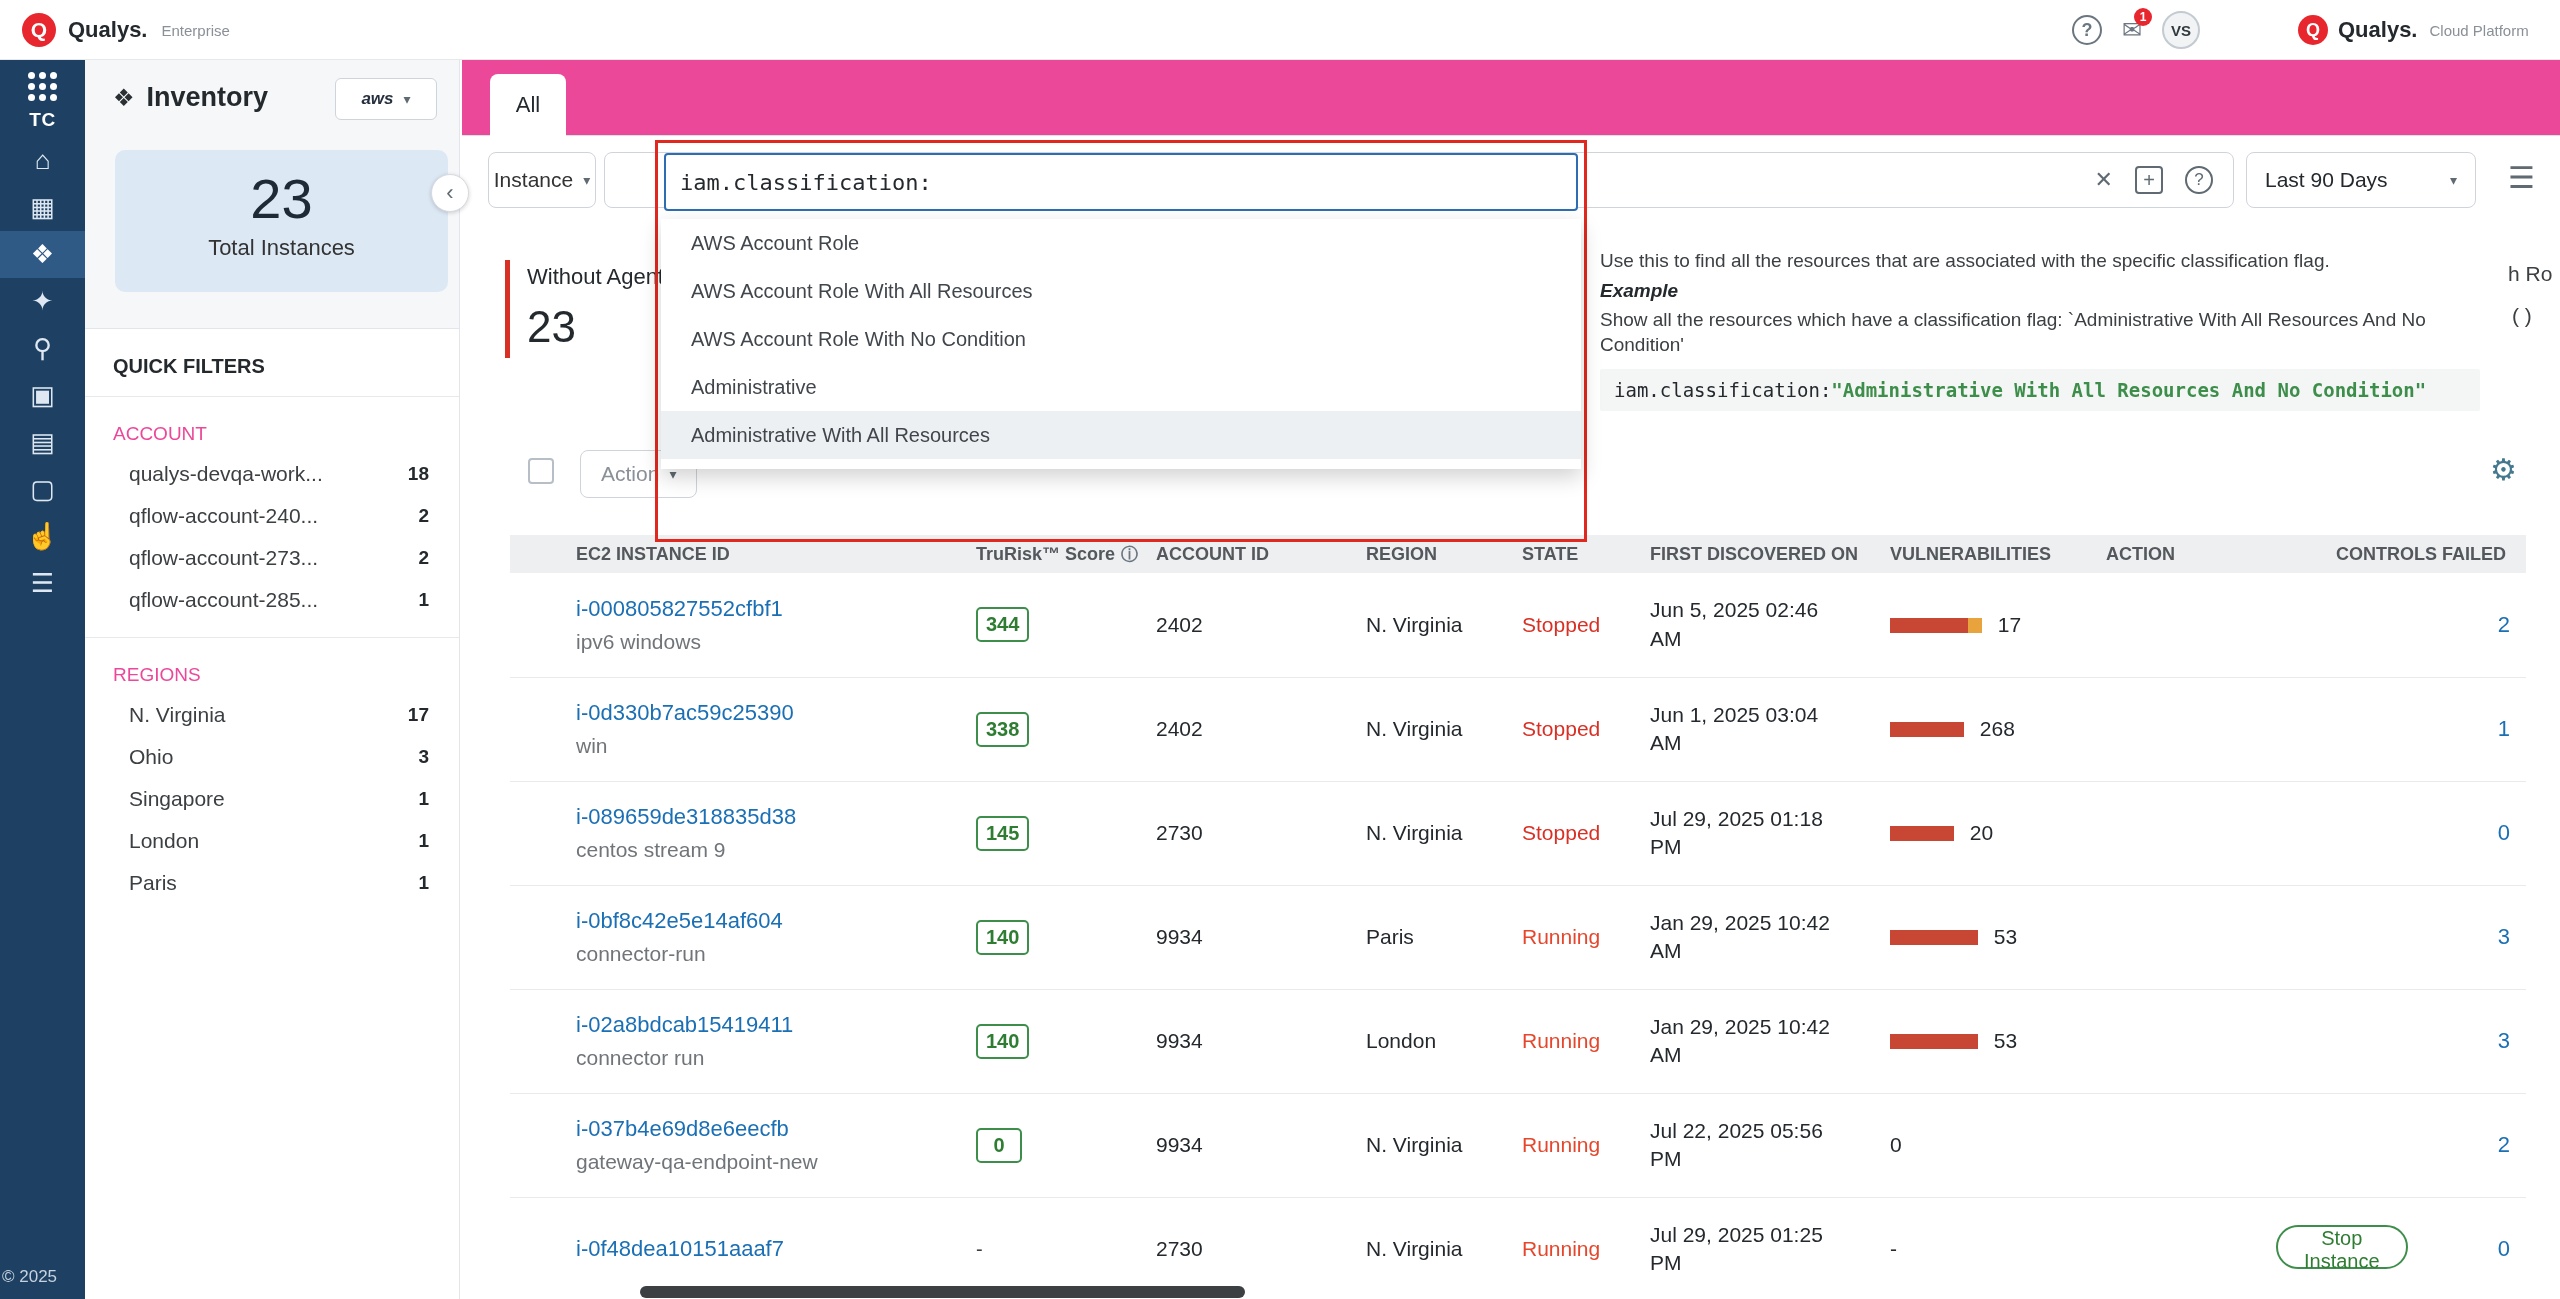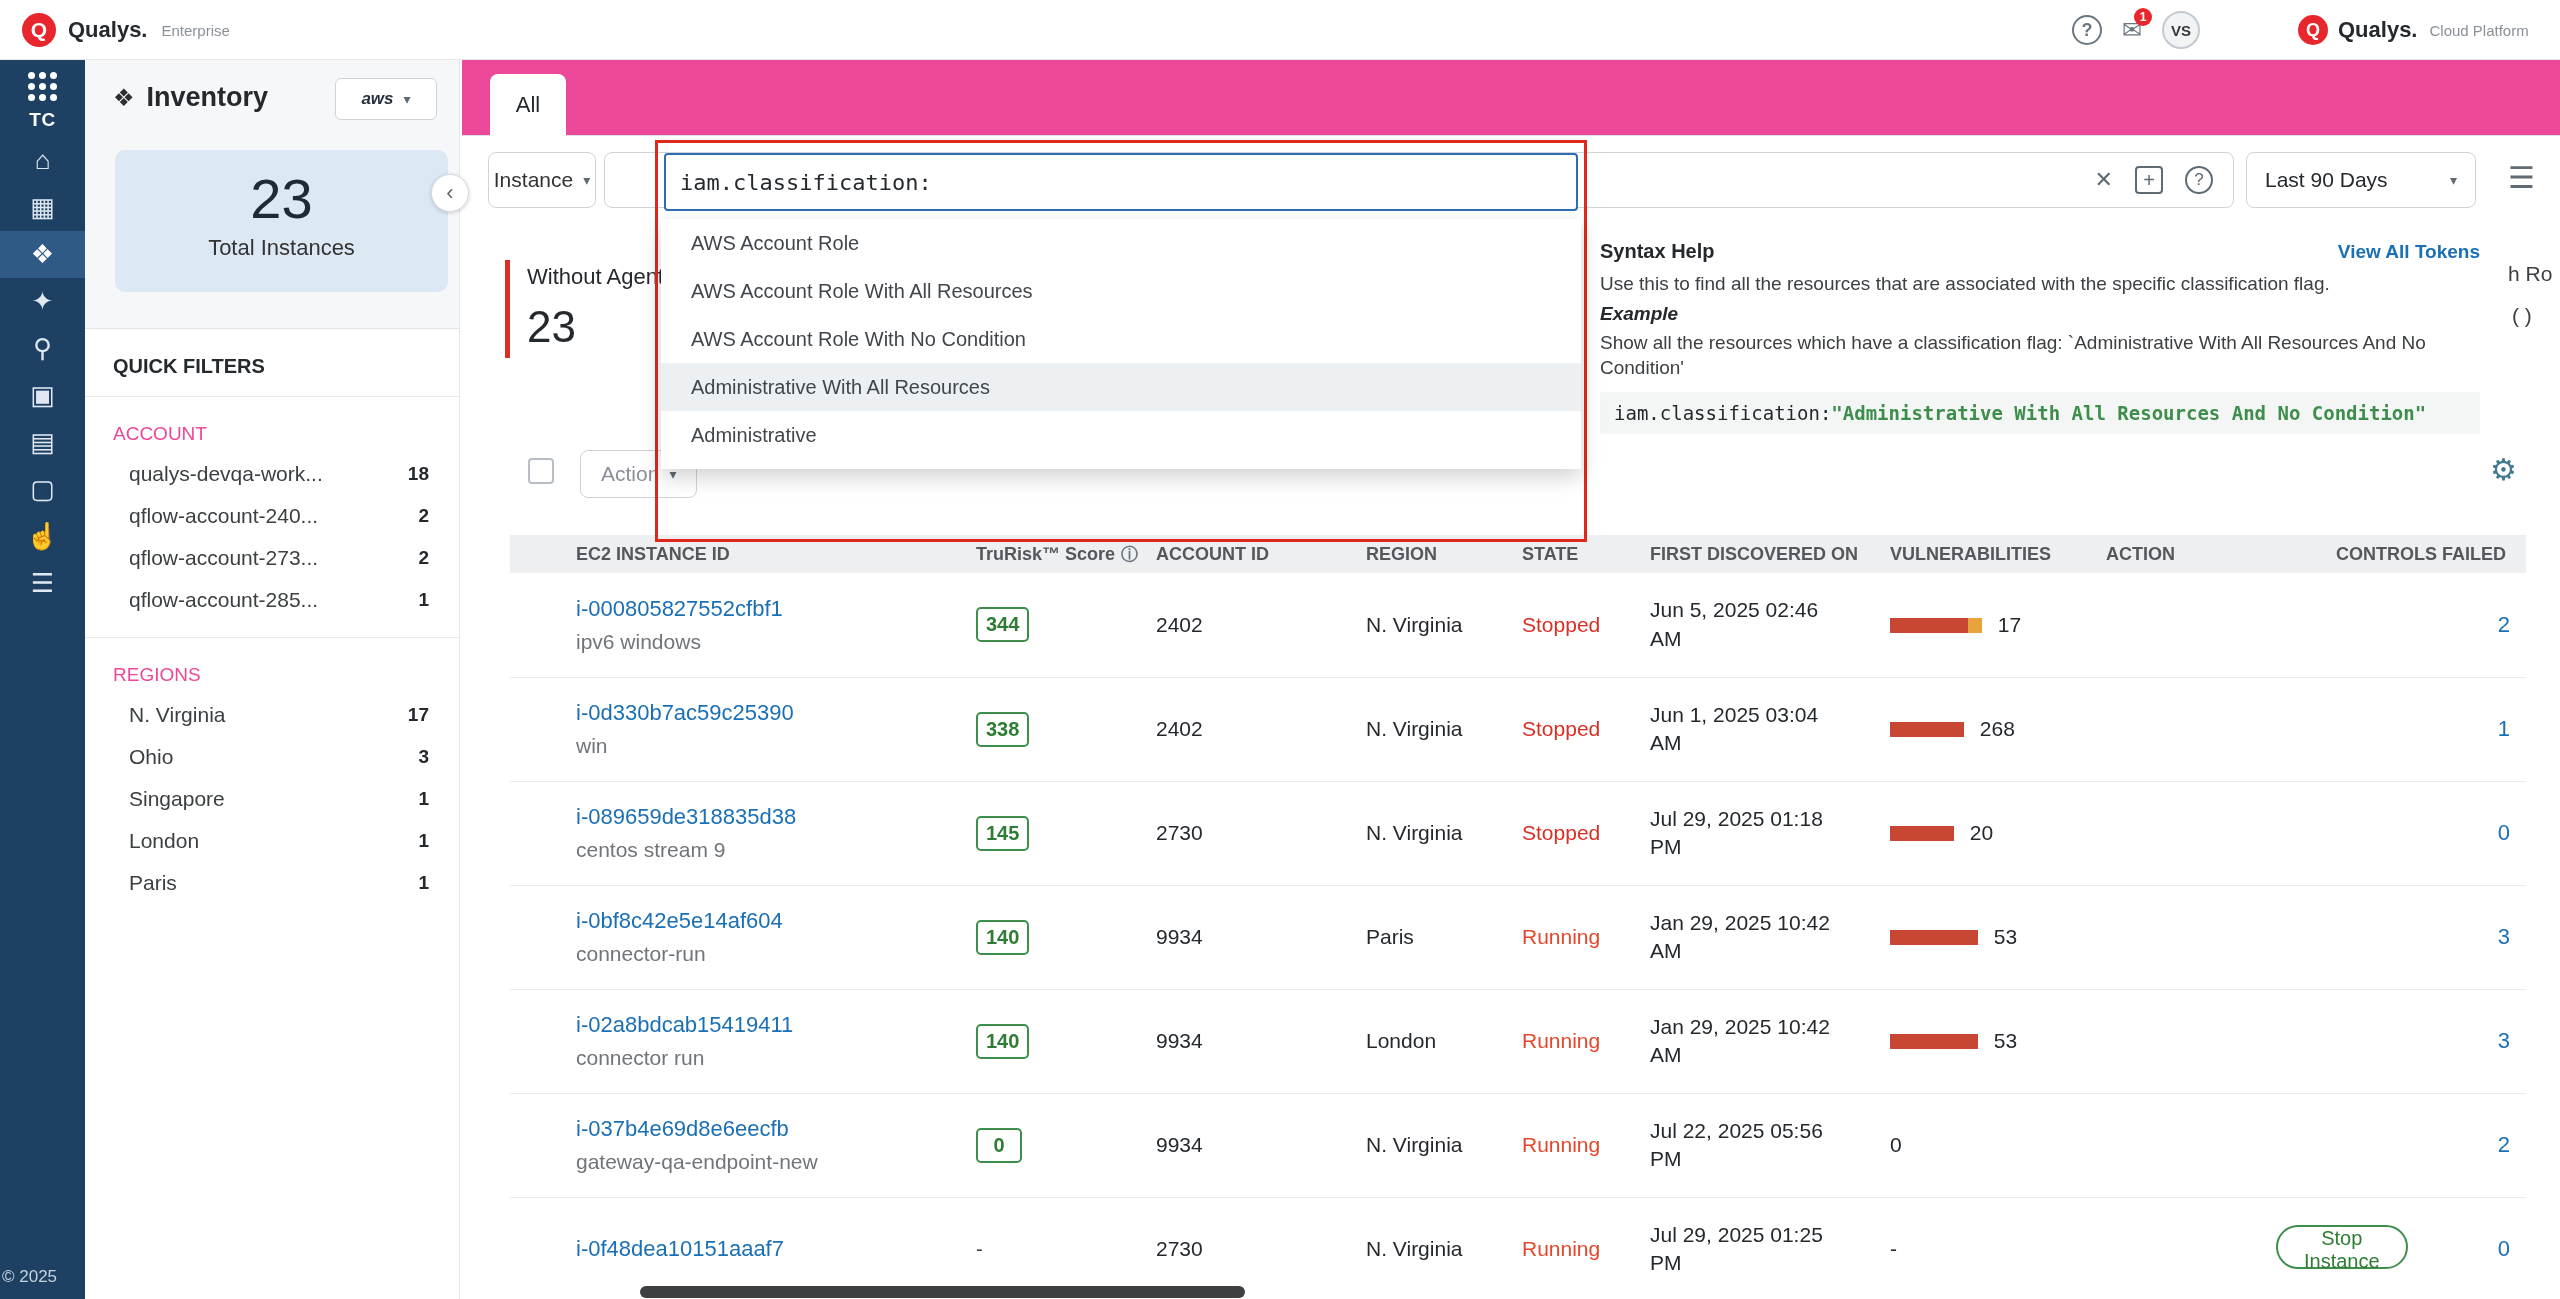--- a/index.html
+++ b/index.html
@@ -273,24 +273,20 @@
 
     <div class="wa-card">
       <span class="wa-accent"></span>
       <span class="wa-title">Without Agents</span>
       <span class="wa-count">23</span>
     </div>
     <span class="frag" style="left:2048px; top:202px;">h Ro</span>
     <span class="frag" style="left:2052px; top:244px;">( )</span>
 
     <section class="syntax-help">
-      <div class="sh-head">
-        <span class="sh-title">Syntax Help</span>
-        <span class="sh-link">View All Tokens</span>
-      </div>
       <div class="sh-desc">Use this to find all the resources that are associated with the specific classification flag.</div>
       <div class="sh-example">Example</div>
       <div class="sh-desc2">Show all the resources which have a classification flag: `Administrative With All Resources And No Condition'</div>
       <div class="sh-code">
         <span>iam.classification:</span><span class="str">"Administrative With All Resources And No Condition"</span>
       </div>
     </section>
 
     <span class="select-all"></span>
     <button class="action-btn">
@@ -490,23 +486,23 @@
       <div class="suggestions">
           <div class="sug-item">
             <span class="sug-label">AWS Account Role</span>
           </div>
           <div class="sug-item">
             <span class="sug-label">AWS Account Role With All Resources</span>
           </div>
           <div class="sug-item">
             <span class="sug-label">AWS Account Role With No Condition</span>
           </div>
+          <div class="sug-item">
+            <span class="sug-label">Administrative</span>
+          </div>
           <div class="sug-item highlighted">
             <span class="sug-label">Administrative With All Resources</span>
           </div>
-          <div class="sug-item">
-            <span class="sug-label">Administrative</span>
-          </div>
         </div>
     </div>
   </main>
 
 </div>
 
 </body></html>

